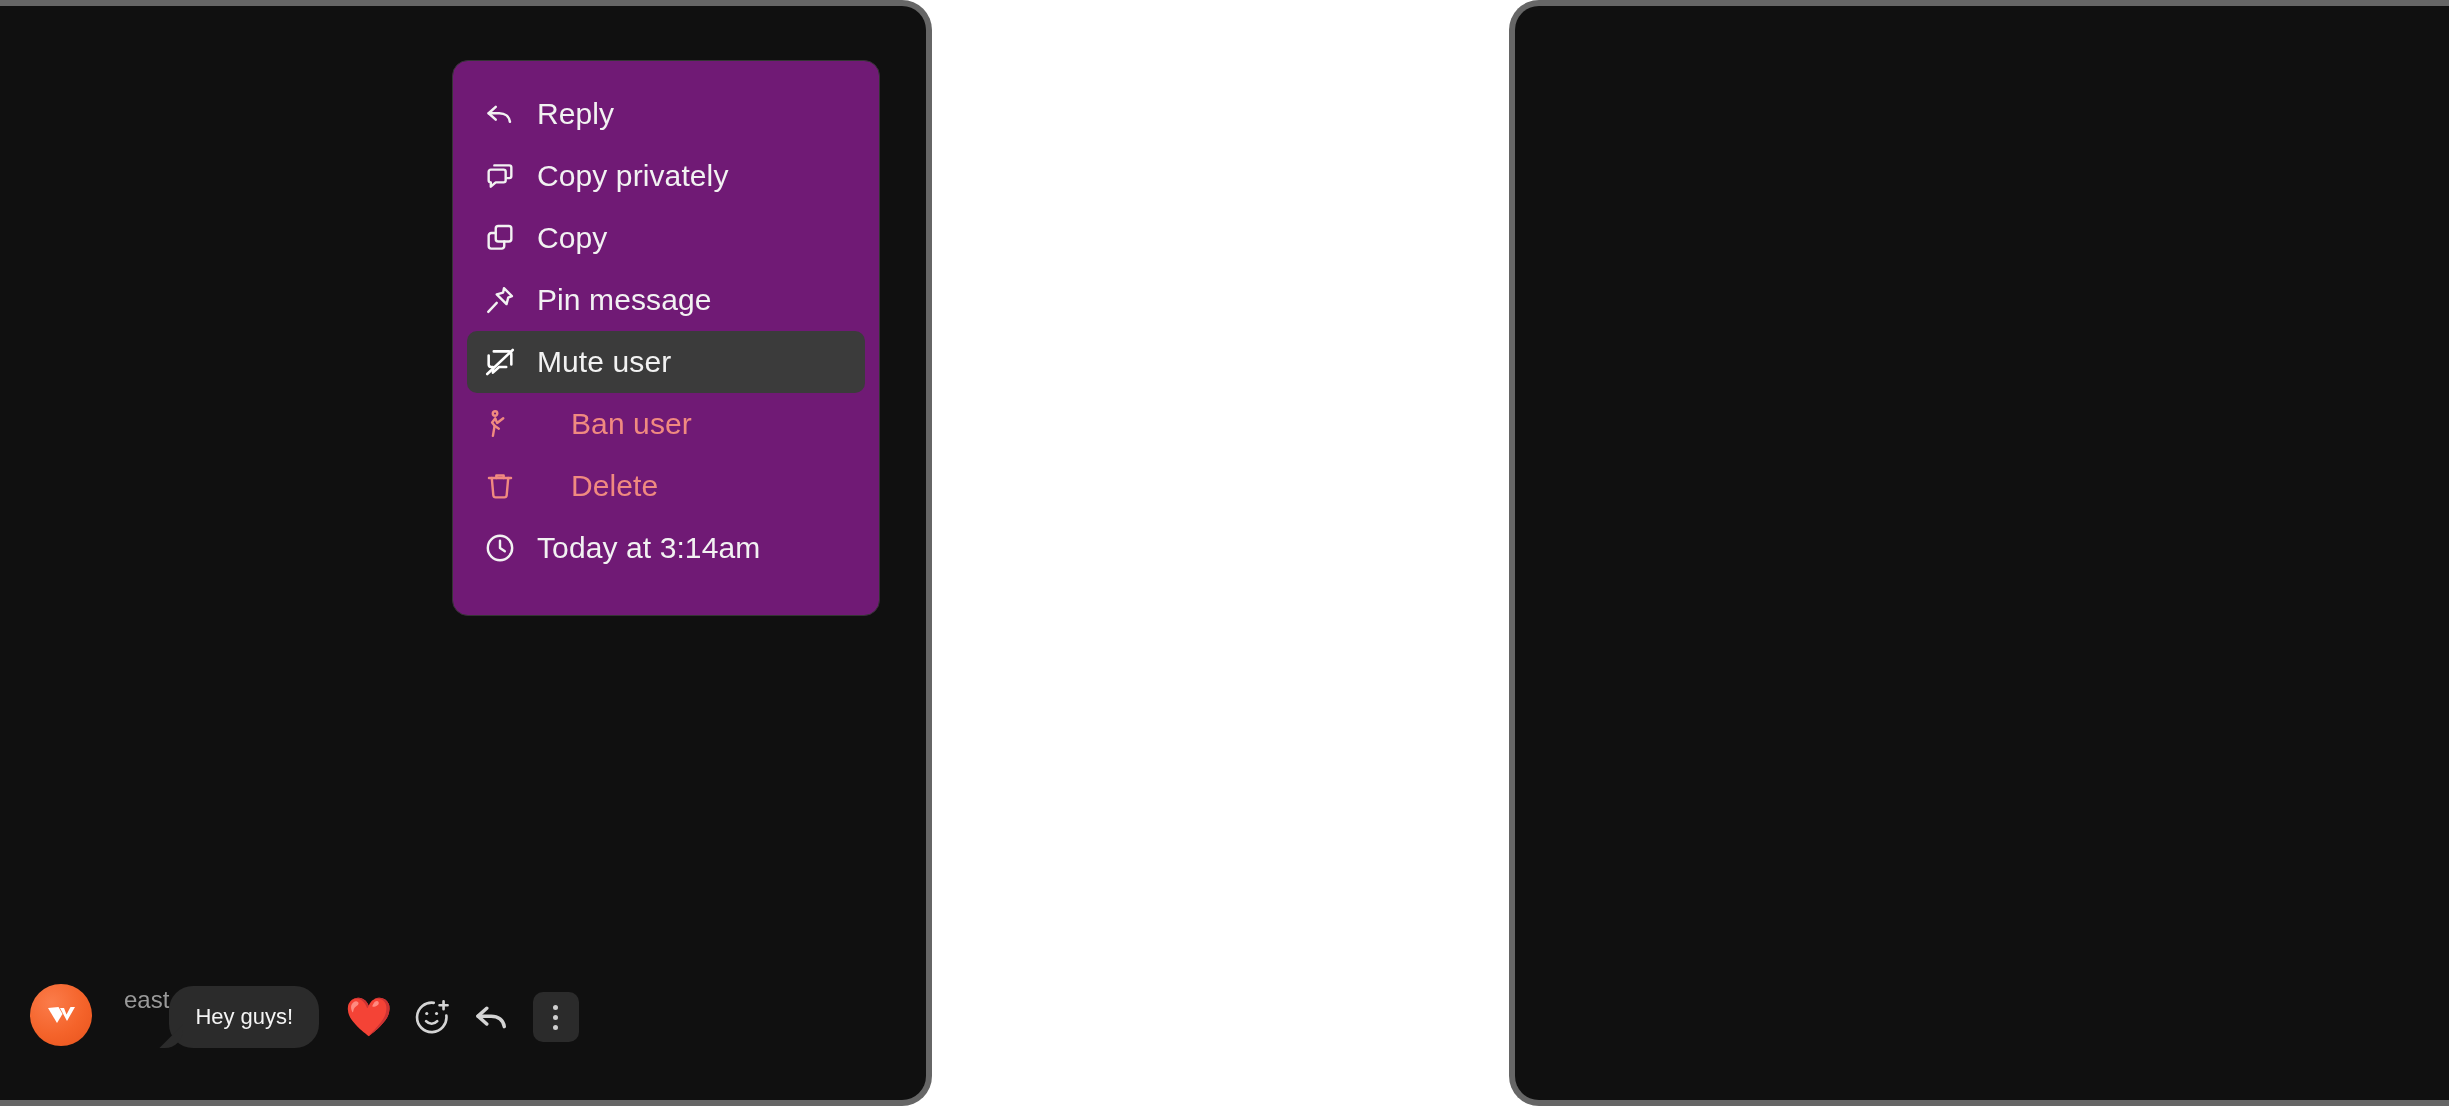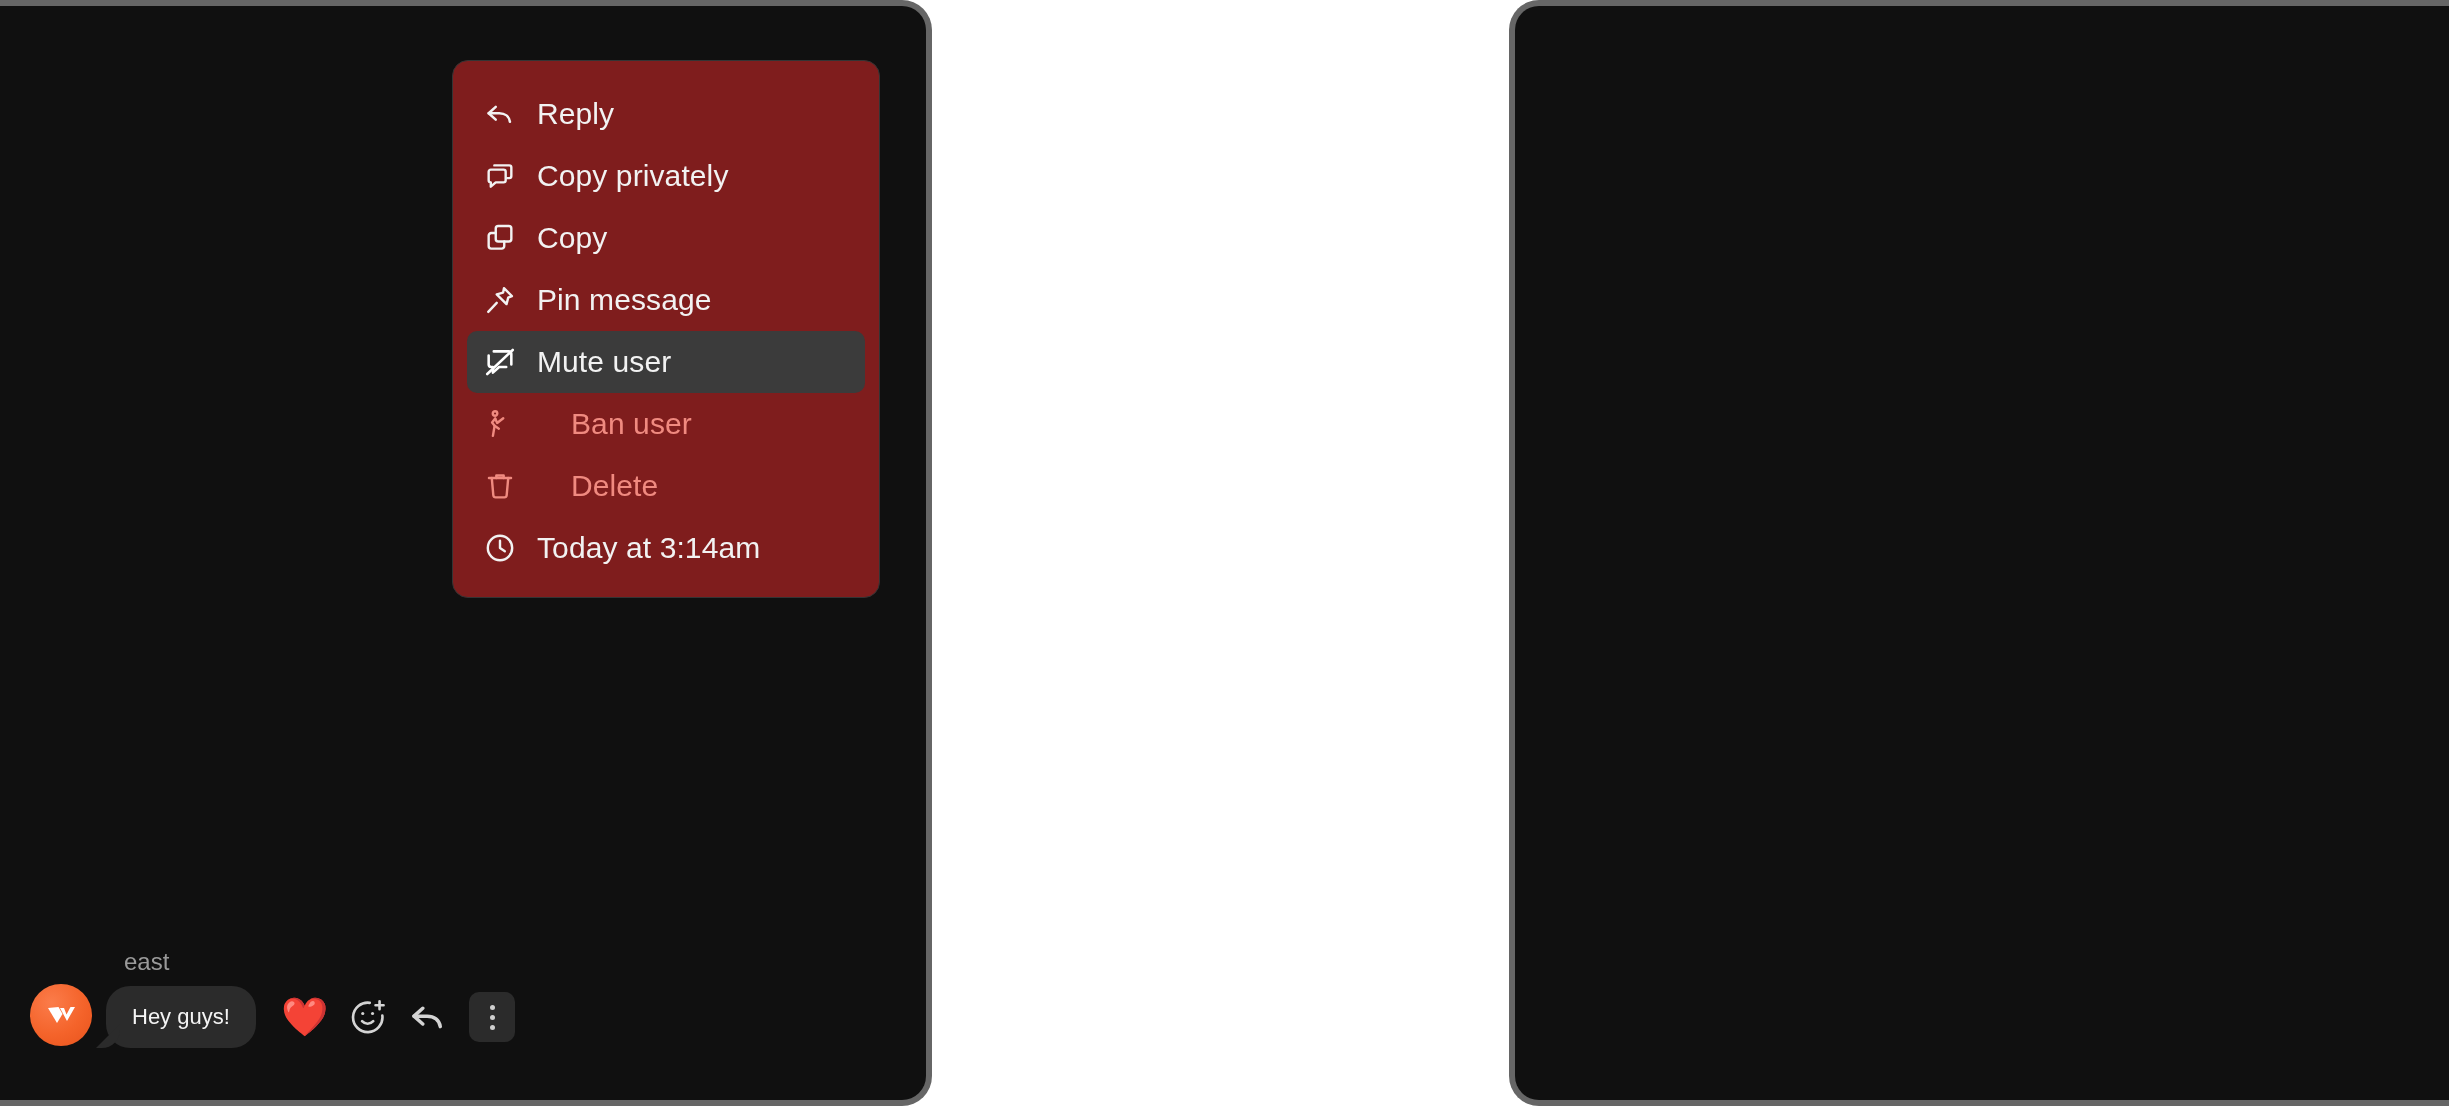--- a/index.html
+++ b/index.html
@@ -47,22 +47,22 @@
     border-right: none;
     border-radius: 30px 0 0 30px;
   }
 
   
   #context-menu {
     position: absolute;
     left: 452px;
     top: 54px;
     width: 428px;
-    padding: 22px 0 18px 0;
-    background: #7f1d1d;
+    padding: 22px 0 36px 0;
+    background: #701a75;
     border: 1px solid #343434;
     border-radius: 16px;
     box-sizing: border-box;
   }
 
   .menu-item {
     display: flex;
     align-items: center;
     height: 62px;
     margin: 0 14px;
@@ -115,21 +115,21 @@
     background: radial-gradient(circle at 35% 30%, #fb7c4a 0%, #f4632a 55%, #e8531c 100%);
     display: flex;
     align-items: center;
     justify-content: center;
     margin-right: 14px;
     margin-bottom: 2px;
   }
 
   #bubble-col {
     display: flex;
-    flex-direction: column;
+    flex-direction: row;
   }
 
   #sender-name {
     color: #9a9a9a;
     font-size: 24px;
     margin-bottom: 10px;
     margin-left: 18px;
   }
 
   #bubble-and-actions {

